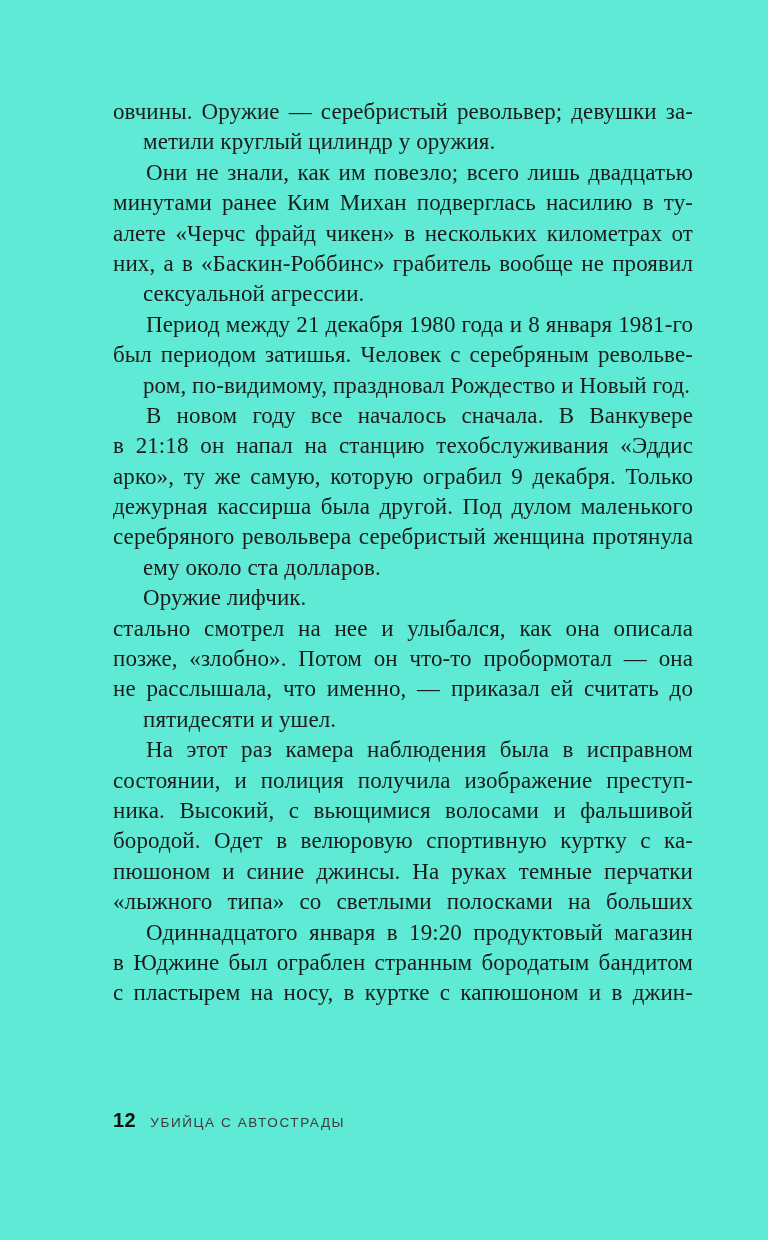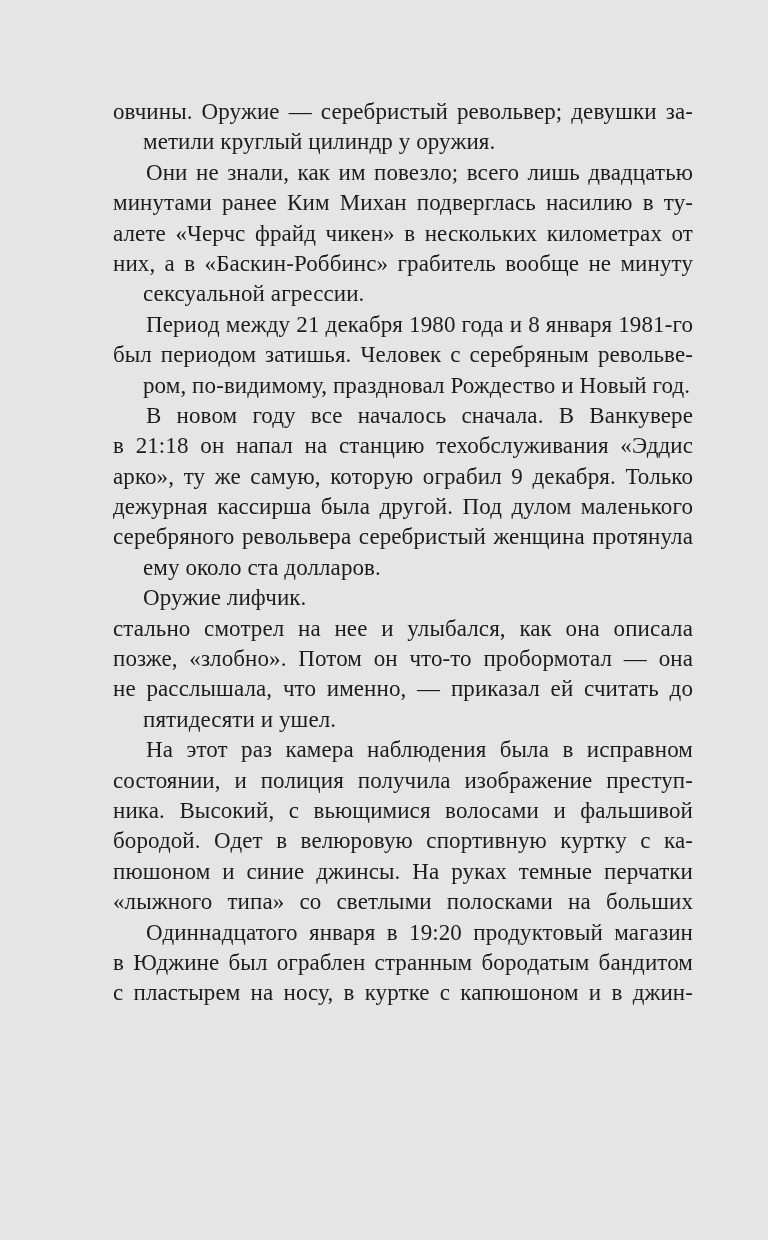--- a/index.html
+++ b/index.html
@@ -10,21 +10,21 @@
     width: 768px;
     height: 1240px;
     background: #ffffff;
     position: relative;
     overflow: hidden;
     font-family: "Liberation Serif", "DejaVu Serif", serif;
   }
   .page {
     position: absolute;
     inset: 0;
-    background: #e5e5e5;
+    background: #5eead4;
   }
   .text-block {
     position: absolute;
     left: 113px;
     top: 97px;
     width: 580px;
     font-size: 23px;
     line-height: 30.4px;
     color: #1c1c1c;
     letter-spacing: 0.1px;
@@ -71,21 +71,21 @@
 <body style="background: rgb(255, 255, 255);">
 
 <div class="page">
 
   <div class="text-block" id="text-block" style="color: rgb(28, 28, 28);">
       <div class="line">овчины. Оружие — серебристый револьвер; девушки за-</div>
       <div class="line last">метили круглый цилиндр у оружия.</div>
       <div class="line indent">Они не знали, как им повезло; всего лишь двадцатью</div>
       <div class="line">минутами ранее Ким Михан подверглась насилию в ту-</div>
       <div class="line">алете «Черчс фрайд чикен» в нескольких километрах от</div>
-      <div class="line">них, а в «Баскин-Роббинс» грабитель вообще не минуту</div>
+      <div class="line">них, а в «Баскин-Роббинс» грабитель вообще не проявил</div>
       <div class="line last">сексуальной агрессии.</div>
       <div class="line indent">Период между 21 декабря 1980 года и 8 января 1981-го</div>
       <div class="line">был периодом затишья. Человек с серебряным револьве-</div>
       <div class="line last">ром, по-видимому, праздновал Рождество и Новый год.</div>
       <div class="line indent">В новом году все началось сначала. В Ванкувере</div>
       <div class="line">в 21:18 он напал на станцию техобслуживания «Эддис</div>
       <div class="line">арко», ту же самую, которую ограбил 9 декабря. Только</div>
       <div class="line">дежурная кассирша была другой. Под дулом маленького</div>
       <div class="line">серебряного револьвера серебристый женщина протянула</div>
       <div class="line last">ему около ста долларов.</div>
@@ -98,14 +98,18 @@
       <div class="line">состоянии, и полиция получила изображение преступ-</div>
       <div class="line">ника. Высокий, с вьющимися волосами и фальшивой</div>
       <div class="line">бородой. Одет в велюровую спортивную куртку с ка-</div>
       <div class="line">пюшоном и синие джинсы. На руках темные перчатки</div>
       <div class="line">«лыжного типа» со светлыми полосками на больших</div>
       <div class="line indent">Одиннадцатого января в 19:20 продуктовый магазин</div>
       <div class="line">в Юджине был ограблен странным бородатым бандитом</div>
       <div class="line">с пластырем на носу, в куртке с капюшоном и в джин-</div>
     </div>
 
+  <div class="footer">
+    <span class="page-number">12</span>
+    <span class="running-title" style="color: rgb(60, 60, 60);">УБИЙЦА С АВТОСТРАДЫ</span>
+  </div>
 
 </div>
 
 </body></html>

